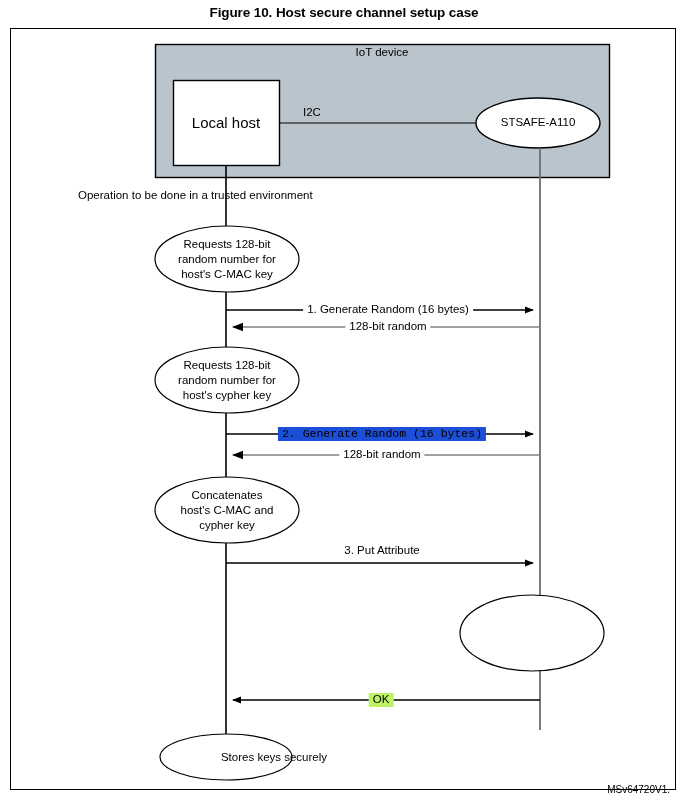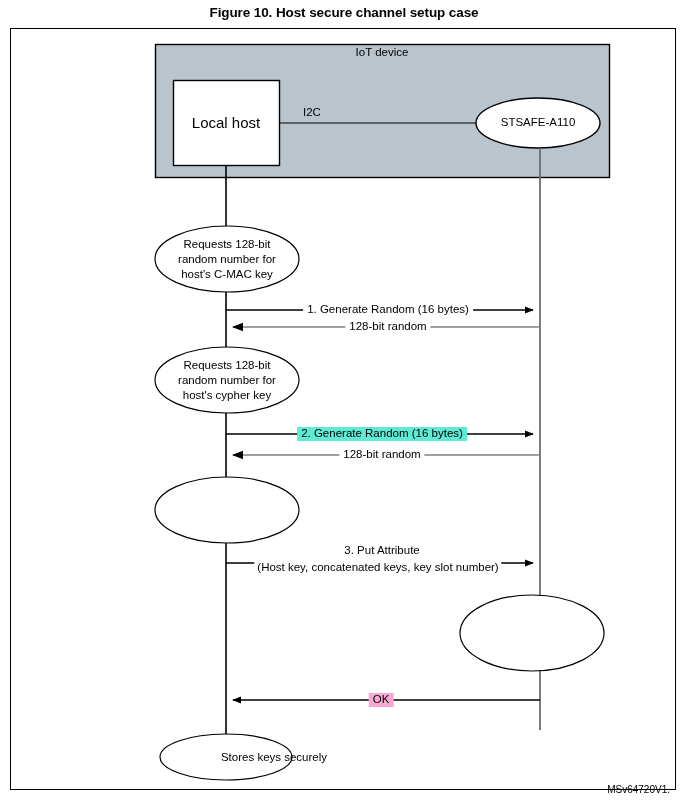--- a/index.html
+++ b/index.html
@@ -136,48 +136,53 @@
   </svg>
 
   <div class="lbl lbl-center" id="iot-title" style="left:382px; top:46px;">IoT device</div>
 
   <div class="lbl lbl-center" id="local-host-label" style="left:226px; top:116px;">Local host</div>
 
   <div class="lbl lbl-center" style="left:538px; top:116px;">STSAFE-A110</div>
 
   <div class="lbl" style="left:303px; top:106px;">I2C</div>
 
+  <div class="lbl" style="left:78px; top:189px;">Operation to be done in a trusted environment</div>
 
   <div class="ellipse-text" style="left:227px; top:259px;">
     <div>Requests 128-bit</div>
     <div>random number for</div>
     <div>host's C-MAC key</div>
   </div>
 
   <div class="ellipse-text" style="left:227px; top:380px;">
     <div>Requests 128-bit</div>
     <div>random number for</div>
     <div>host's cypher key</div>
   </div>
 
+  <div class="ellipse-text" style="left:227px; top:510px;">
+    <div>Concatenates</div>
+    <div>host's C-MAC and</div>
+    <div>cypher key</div>
+  </div>
 
 
   <div class="ellipse-text" style="left:226px; top:757px;margin-left:48px;">
     <div>Stores keys securely</div>
   </div>
 
   <div class="lbl lbl-center" style="left:388px; top:303px; background:#fff; padding:0 4px;">1. Generate Random (16 bytes)</div>
 
   <div class="lbl lbl-center" style="left:388px; top:320px; background:#fff; padding:0 4px;">128-bit random</div>
 
-  <div class="lbl lbl-center" style="left:382px; top:427px; background:#5eead4; padding:0 4px;">2. Generate Random (16 bytes)</div>
+  <div class="lbl lbl-center" style="left:382px; top:427px; background:#1d4ed8; padding:0 4px;font-family:Liberation Mono, monospace;">2. Generate Random (16 bytes)</div>
 
   <div class="lbl lbl-center" style="left:382px; top:448px; background:#fff; padding:0 4px;">128-bit random</div>
 
   <div class="lbl lbl-center" style="left:382px; top:544px; background:#fff; padding:0 4px;">3. Put Attribute</div>
 
-  <div class="lbl lbl-center" style="left:378px; top:561px; background:#fff; padding:0 3px;">(Host key, concatenated keys, key slot number)</div>
 
-  <div class="lbl lbl-center" style="left:381px; top:693px; background:#f9a8d4; padding:0 4px;">OK</div>
+  <div class="lbl lbl-center" style="left:381px; top:693px; background:#bef264; padding:0 4px;">OK</div>
 
   <div id="watermark">MSv64720V1.</div>
 
 </div>
 
 </body></html>

